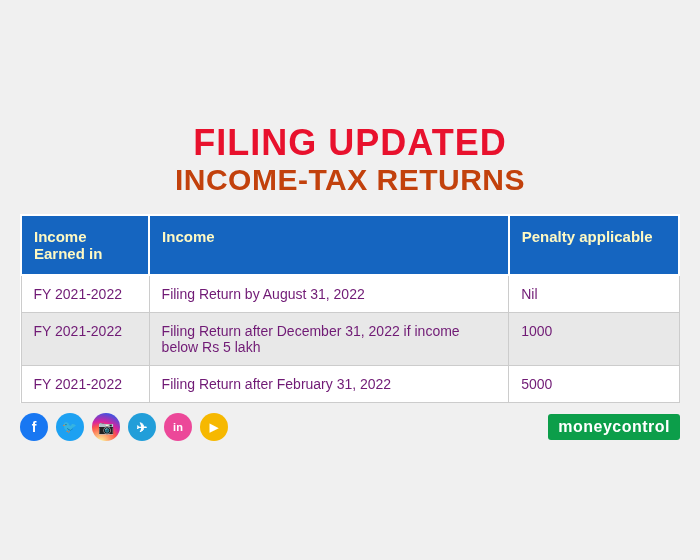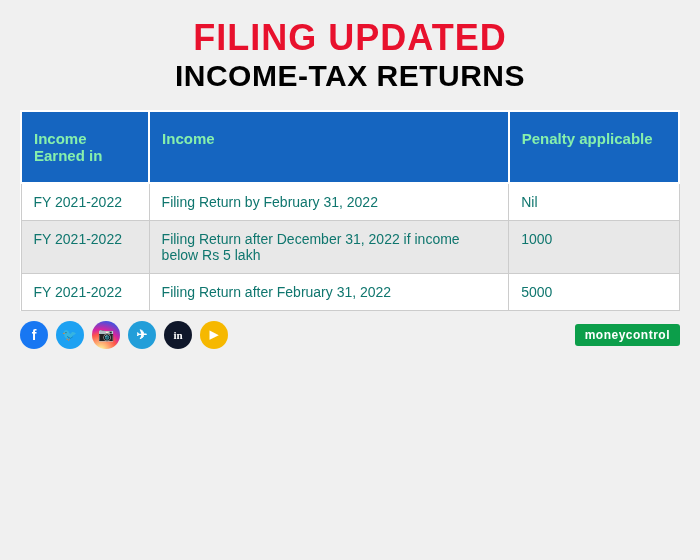--- a/index.html
+++ b/index.html
@@ -1,15 +1,15 @@
 <!DOCTYPE html>
 <html><head>
   <meta charset="utf-8">
   <style>
-    * { margin: 0; padding: 0; box-sizing: border-box; }
+    * { margin: 0; padding: 0; box-sizing: border-box; justify-content: center; }
     body {
       width: 700px;
       height: 560px;
       background: #e8e8e8;
       font-family: Arial, sans-serif;
       overflow: hidden;
       position: relative;
     }
     .container {
       width: 700px;
@@ -25,54 +25,54 @@
       font-weight: 900;
       color: #e8112d;
       letter-spacing: 1px;
       text-align: center;
       line-height: 1.1;
       text-transform: uppercase;
     }
     .title-bottom {
       font-size: 30px;
       font-weight: 900;
-      color: #000000;
+      color: #c2410c;
       letter-spacing: 0.5px;
       text-align: center;
       line-height: 1.2;
       text-transform: uppercase;
       margin-bottom: 16px;
     }
     table {
       width: 660px;
       border-collapse: collapse;
       background: #fff;
     }
     thead tr {
       background: #1565c0;
     }
     thead th {
-      color: #86efac;
+      color: #fef9c3;
       font-weight: 700;
       font-size: 15px;
-      padding: 18px 12px;
+      padding: 12px 12px;
       text-align: left;
       vertical-align: top;
       border: 2px solid #fff;
     }
     tbody tr:nth-child(odd) {
       background: #fff;
     }
     tbody tr:nth-child(even) {
       background: #e8e8e8;
     }
     tbody td {
       padding: 10px 12px;
       font-size: 14px;
-      color: #0f766e;
+      color: #701a75;
       border: 1px solid #ccc;
       vertical-align: top;
     }
     .col-income { width: 130px; }
     .col-action { width: 370px; }
     .col-penalty { width: 173px; }
     .footer {
       width: 660px;
       display: flex;
       align-items: center;
@@ -93,26 +93,26 @@
       justify-content: center;
       font-size: 14px;
       font-weight: 700;
       color: #fff;
       cursor: pointer;
     }
     .fb { background: #1877f2; }
     .tw { background: #1da1f2; }
     .ig { background: radial-gradient(circle at 30% 107%, #fdf497 0%, #fdf497 5%, #fd5949 45%, #d6249f 60%, #285AEB 90%); }
     .tg { background: #229ed9; }
-    .li { background: #0f172a; font-family: Liberation Serif, serif; }
+    .li { background: #ec4899; }
     .yt { background: #f6b800; }
     .brand {
       background: #0c9e4a;
       color: #fff;
-      font-size: 12px;
+      font-size: 16px;
       font-weight: 700;
       padding: 4px 10px;
       border-radius: 3px;
       letter-spacing: 0.5px;
     }
   </style>
 </head>
 <body>
 
 <div class="container">
@@ -123,21 +123,21 @@
     <thead>
       <tr>
         <th class="col-income">Income Earned in</th>
         <th class="col-action">Income</th>
         <th class="col-penalty">Penalty applicable</th>
       </tr>
     </thead>
     <tbody id="table-body">
     <tr>
           <td>FY 2021-2022</td>
-          <td>Filing Return by February 31, 2022</td>
+          <td>Filing Return by August 31, 2022</td>
           <td>Nil</td>
         </tr>
         <tr>
           <td>FY 2021-2022</td>
           <td>Filing Return after December 31, 2022 if income below Rs 5 lakh</td>
           <td>1000</td>
         </tr>
         <tr>
           <td>FY 2021-2022</td>
           <td>Filing Return after February 31, 2022</td>

